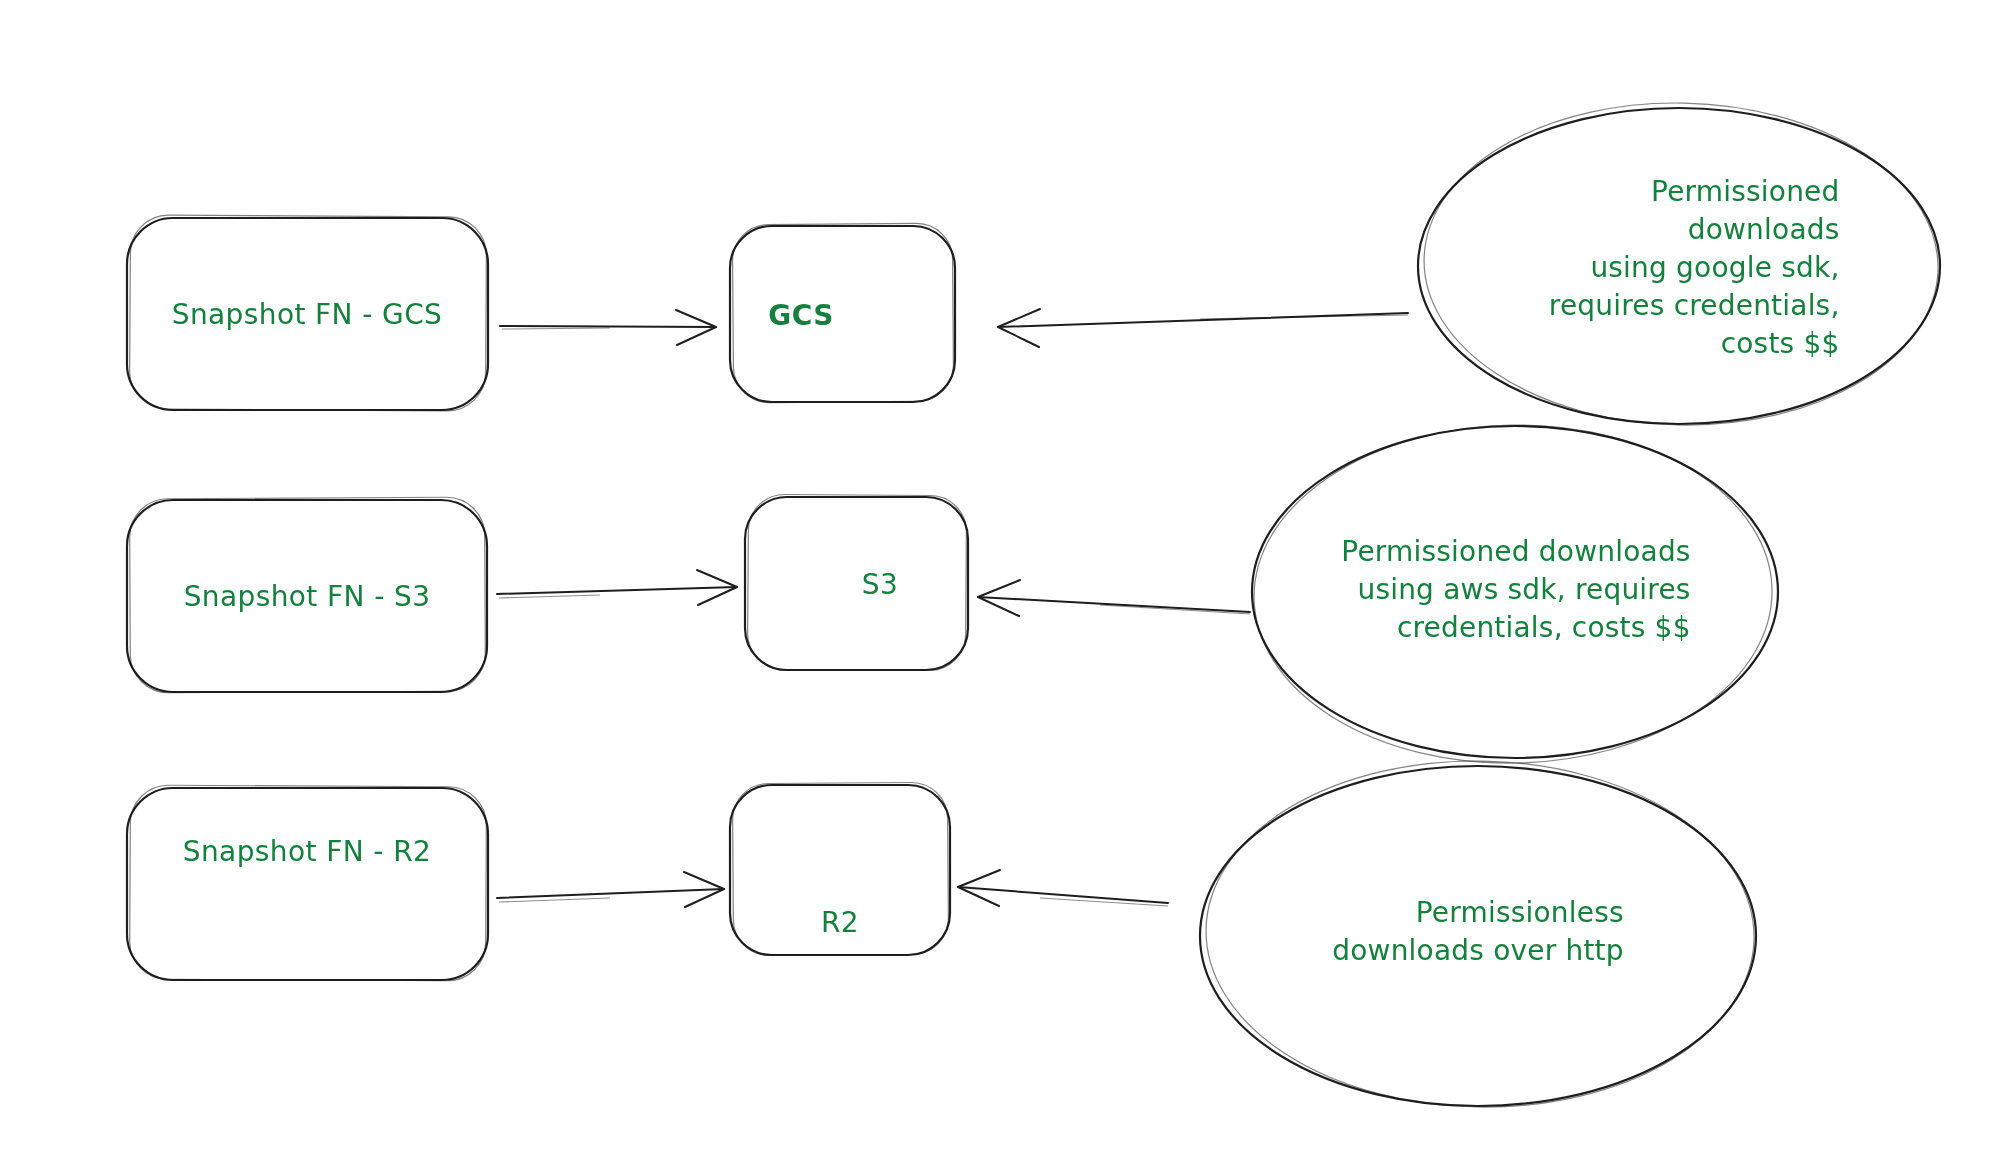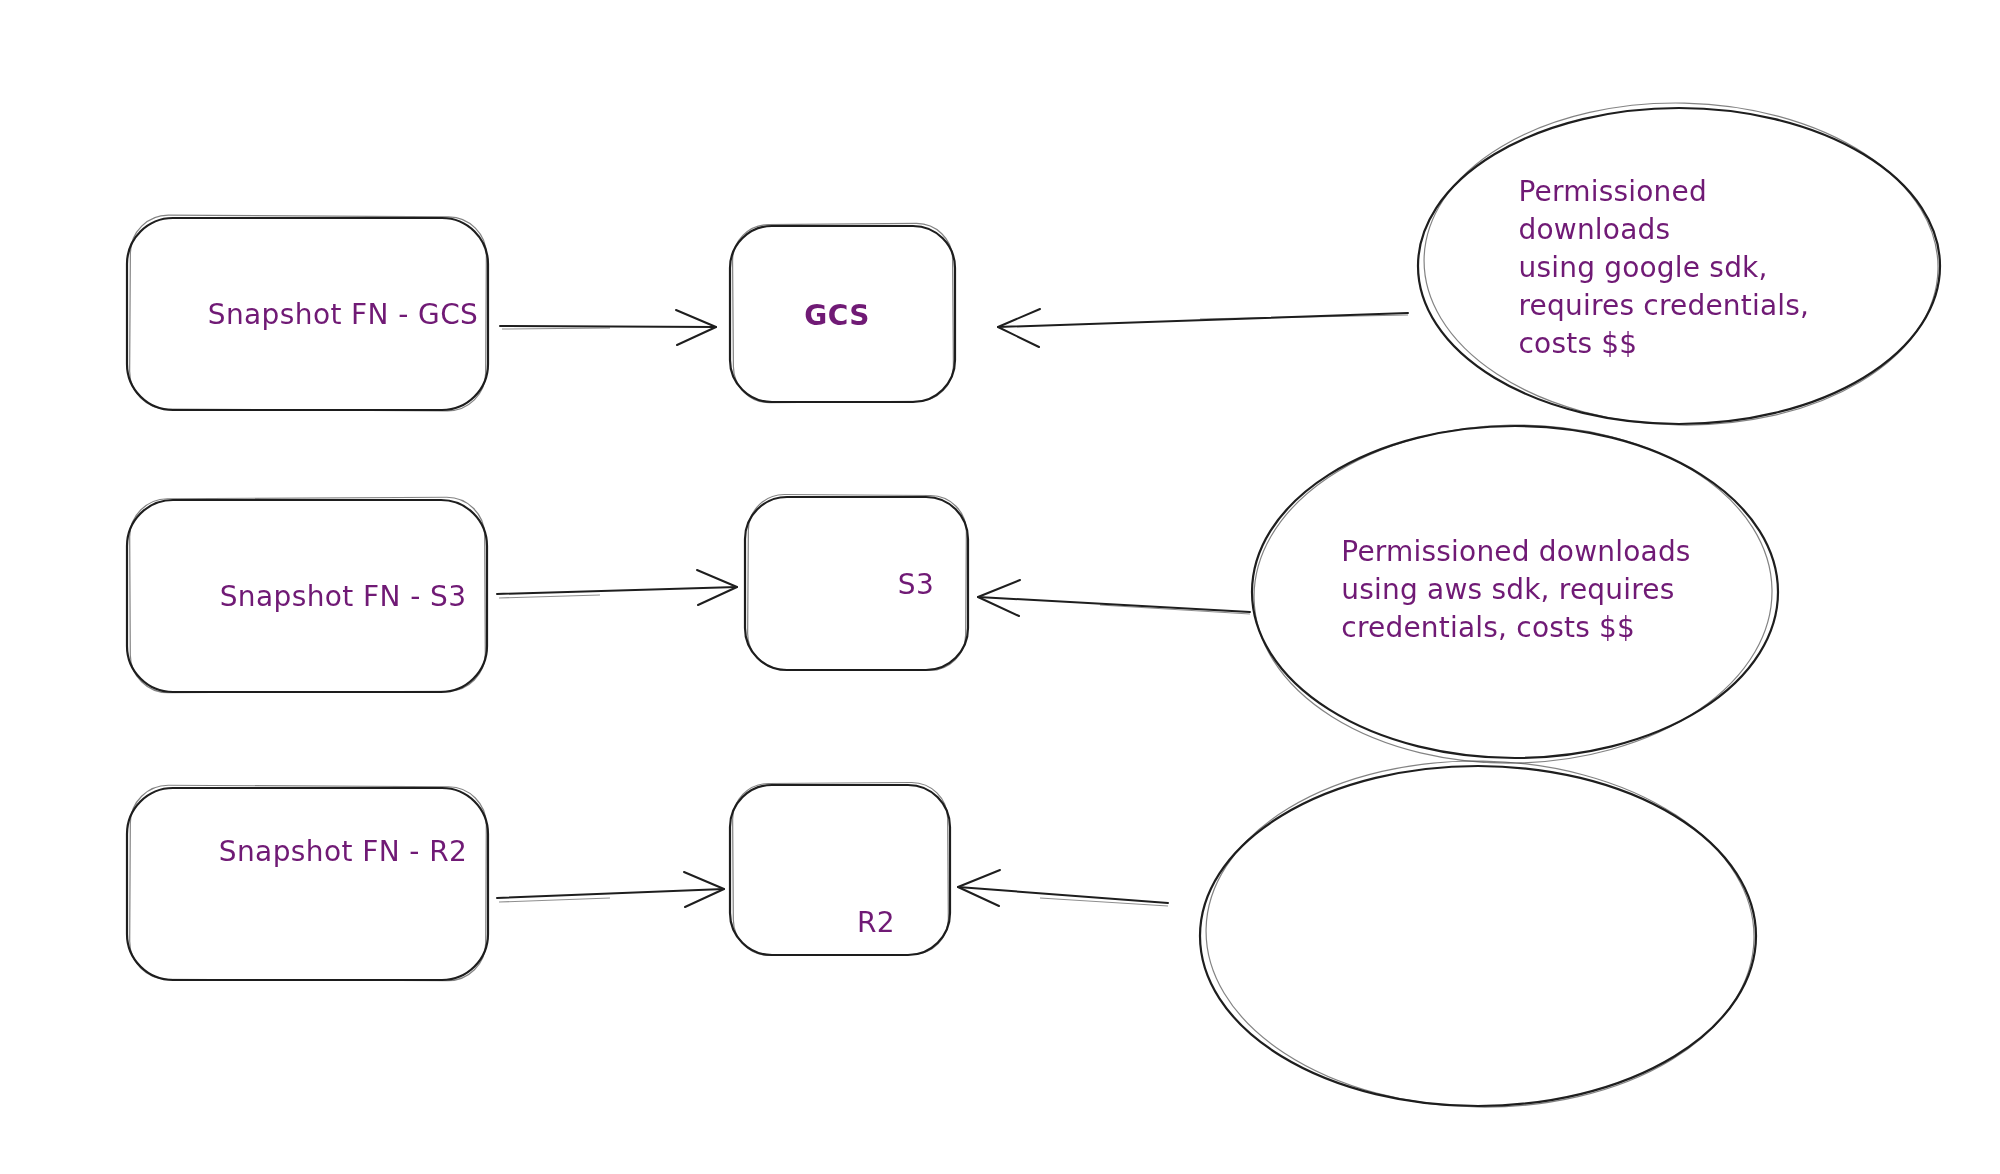--- a/index.html
+++ b/index.html
@@ -12,26 +12,26 @@
     font-family: "DejaVu Sans", sans-serif;
   }
   .canvas svg { position: absolute; left: 0; top: 0; }
   .node  { fill: #ffffff; stroke: #1e1e1e; stroke-width: 2.2; }
   .ghost { fill: none;    stroke: #1e1e1e; stroke-width: 1.2; opacity: .55; }
   .arrow       { stroke: #1e1e1e; stroke-width: 2;   fill: none; stroke-linecap: round; }
   .arrow-ghost { stroke: #1e1e1e; stroke-width: 1.1; fill: none; opacity: .5; }
   .lbl {
     position: absolute;
     transform: translate(-50%, -50%);
-    text-align: left;
-    color: #701a75;
+    text-align: right;
+    color: #15803d;
     white-space: pre-line;
     pointer-events: none;
   }
-  .node-lbl { font-size: 28px; letter-spacing: .4px; margin-left: 36px; }
+  .node-lbl { font-size: 28px; letter-spacing: .4px; }
   .note-lbl { font-size: 28px; line-height: 1.36; letter-spacing: .2px; }
 </style>
 </head>
 <body>
 
 <div class="canvas">
 
   <svg width="2000" height="1174" viewBox="0 0 2000 1174">
 
     <g>
@@ -124,14 +124,16 @@
 costs $$</div>
 
   <div class="lbl node-lbl" style="left:307px;  top:596px;">Snapshot FN - S3</div>
   <div class="lbl node-lbl" style="left:880px;  top:584px;">S3</div>
   <div class="lbl note-lbl" style="left:1516px; top:590px;">Permissioned downloads
 using aws sdk, requires
 credentials, costs $$</div>
 
   <div class="lbl node-lbl" style="left:307px;  top:851px;">Snapshot FN - R2</div>
   <div class="lbl node-lbl" style="left:840px;  top:922px;">R2</div>
+  <div class="lbl note-lbl" style="left:1478px; top:932px;">Permissionless
+downloads over http</div>
 
 </div>
 
 </body></html>

